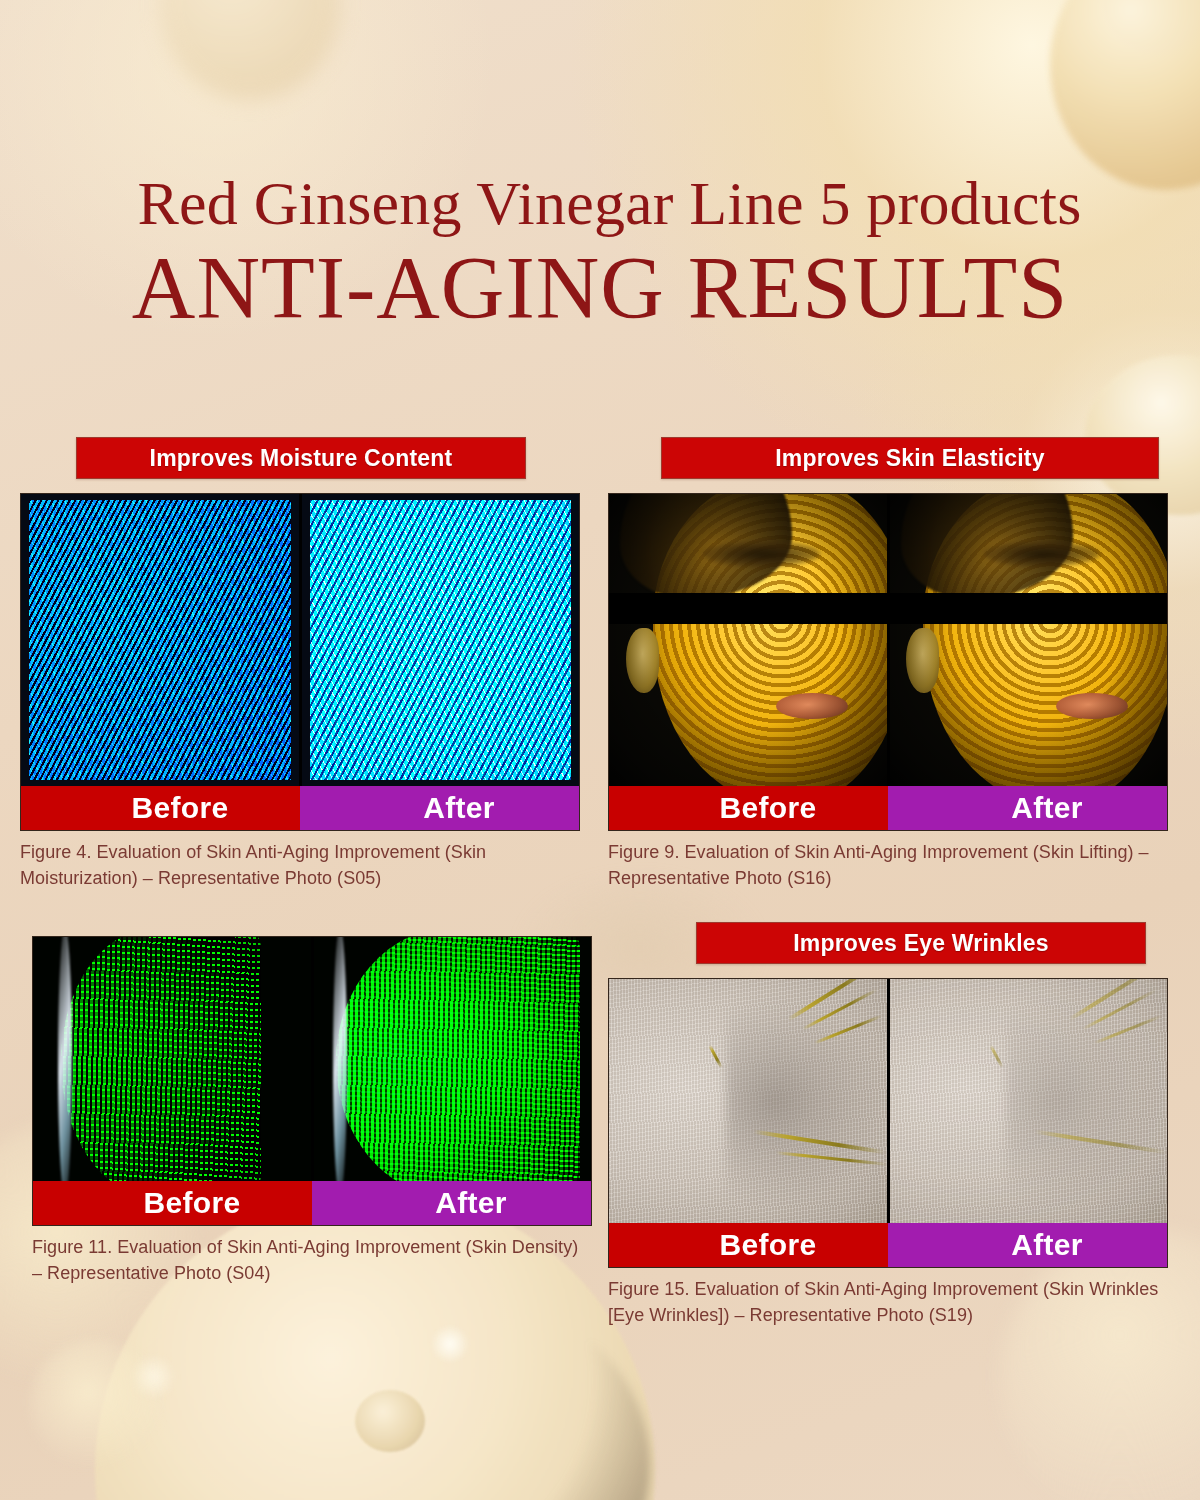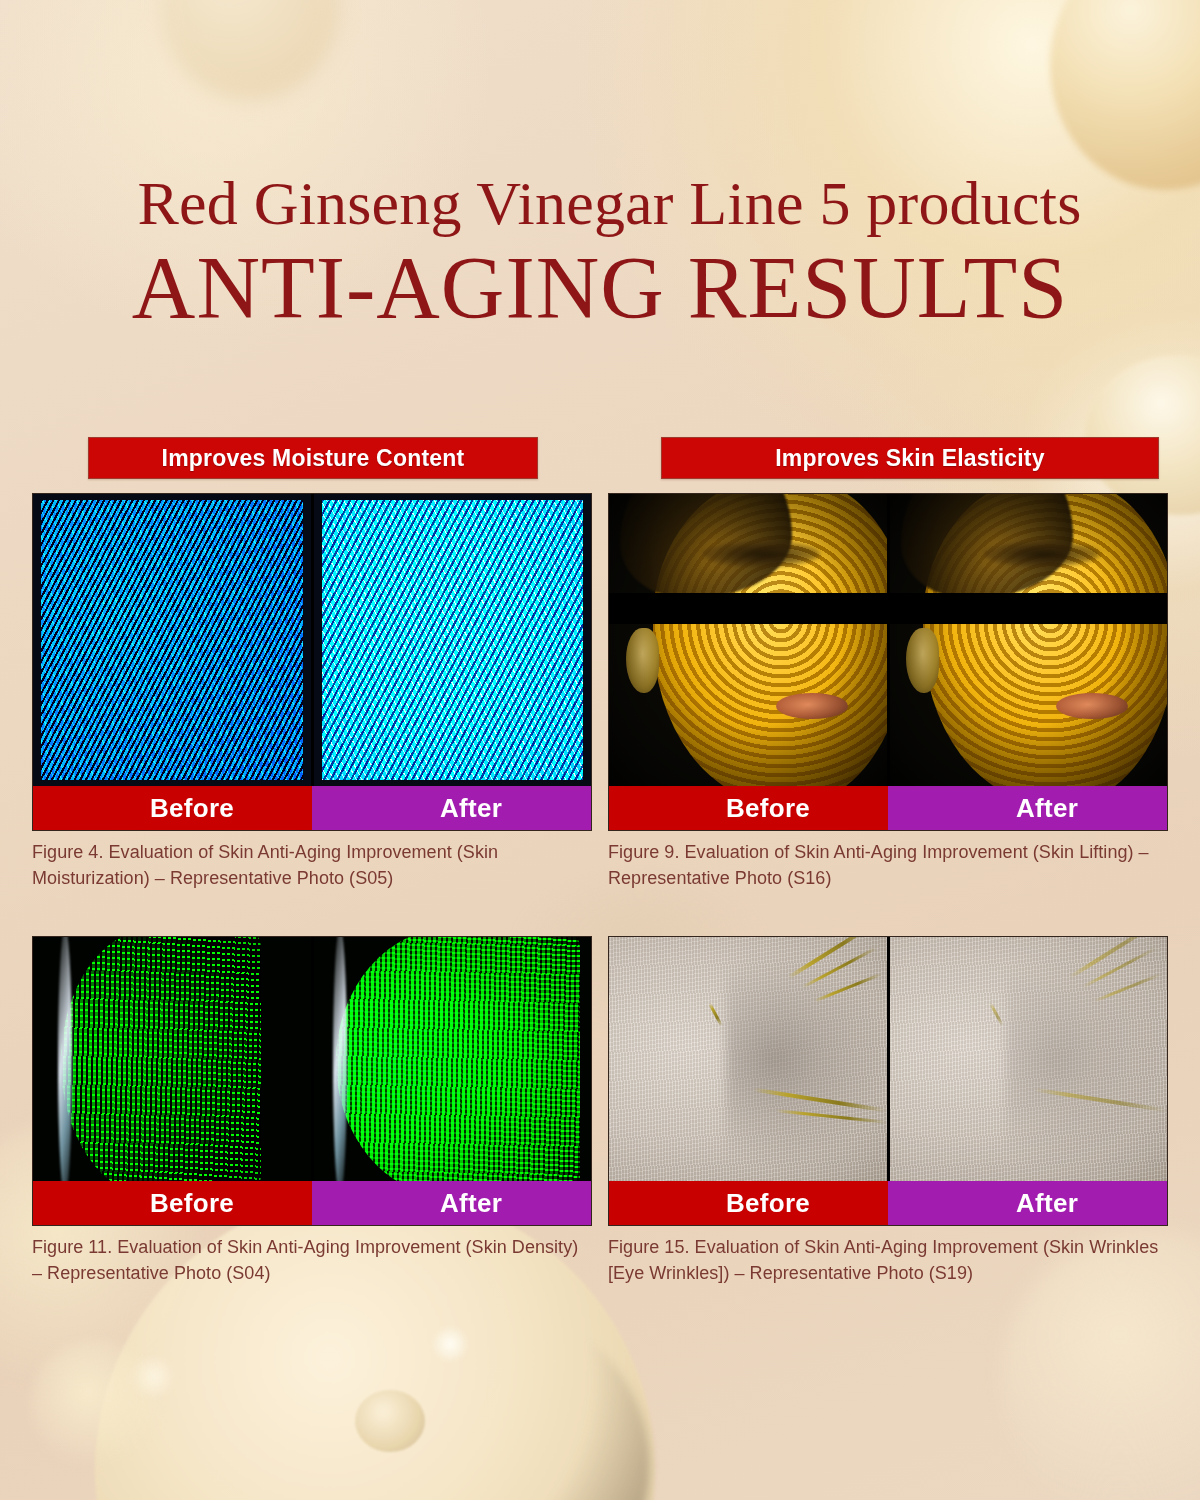--- a/index.html
+++ b/index.html
@@ -70,21 +70,21 @@
   }
   .title-line2{
     font-family:"Liberation Serif", serif;
     font-size:88px;line-height:1.08;color:#8e1616;
     letter-spacing:1px;white-space:nowrap;margin-top:6px;
   }
 
   
   .grid{position:absolute;left:0;top:0;width:1200px;height:1500px;}
   .card{position:absolute;}
-  .card.c1{left:32px;top:437px;width:560px;}
+  .card.c1{left:20px;top:437px;width:560px;}
   .card.c2{left:608px;top:437px;width:560px;}
   .card.c3{left:32px;top:922px;width:560px;}
   .card.c4{left:608px;top:922px;width:560px;}
 
   .banner{
     background:#cc0505;
     border:1px solid #9e3a2e;
     height:40px;
     display:flex;align-items:center;justify-content:center;
     box-shadow:0 1px 2px rgba(120,60,40,.25);
@@ -100,21 +100,21 @@
 
   .photo-wrap{margin-top:14px;border:1px solid rgba(150,110,80,.35);background:#000;}
   .photo{position:relative;display:flex;overflow:hidden;}
   .half{position:relative;flex:1 1 50%;overflow:hidden;}
   .divider{width:3px;background:#000;}
 
   
   .ba{display:flex;height:44px;}
   .ba .b,.ba .a{
     flex:1 1 50%;display:flex;align-items:center;justify-content:center;
-    color:#fff;font-size:26px;font-weight:bold;letter-spacing:.3px;padding-left:39px;
+    color:#fff;font-size:30px;font-weight:bold;letter-spacing:.3px;padding-left:39px;
   }
   .ba .b{background:#c80000;}
   .ba .a{background:#a21caf;}
 
   .caption{
     margin-top:8px;color:#7a3a33;font-size:18px;line-height:1.45;
     letter-spacing:.05px;max-width:575px;
   }
 
   
@@ -324,20 +324,23 @@
         </div>
         <div class="ba">
           <div class="b">Before</div>
           <div class="a">After</div>
         </div>
       </div>
       <div class="caption">Figure 11. Evaluation of Skin Anti-Aging Improvement (Skin Density) – Representative Photo (S04)</div>
     </div>
 
     <div class="card c4">
+      <div class="banner">
+        <span class="bt">Improves Eye Wrinkles</span>
+      </div>
       <div class="photo-wrap">
         <div class="photo">
           <div class="half tex-wrin">
             <div class="wrin-skin"></div>
             <div class="wrin-shadow"></div>
             <div class="wrin-line wl1"></div>
             <div class="wrin-line wl2"></div>
             <div class="wrin-line wl3"></div>
             <div class="wrin-line wl4"></div>
             <div class="wrin-line wl5"></div>

